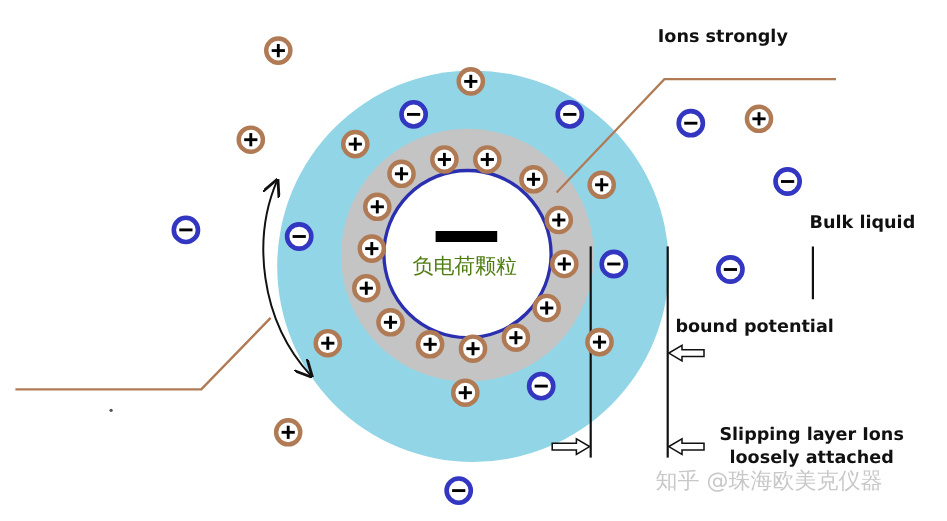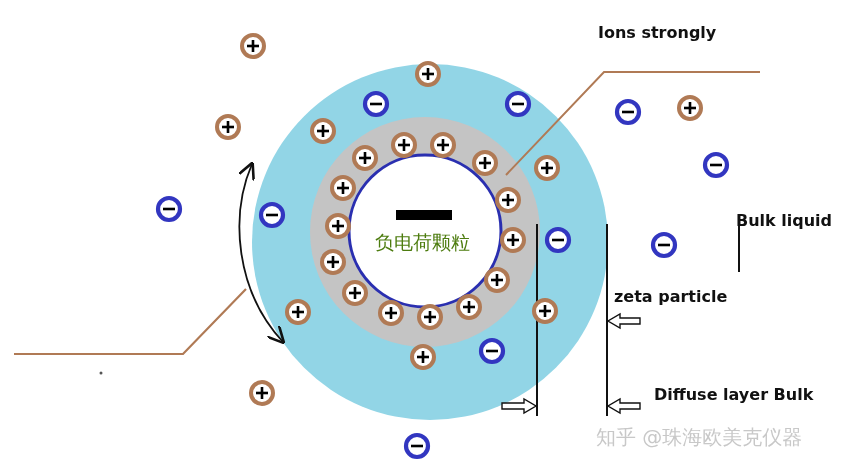--- a/index.html
+++ b/index.html
@@ -212,23 +212,24 @@
         </g>
       </g>
   </svg>
 
   <div class="label" style="left:598px; top:22px;">
     <div>Ions strongly</div>
   </div>
 
   <div class="label cn" style="left:375px; top:232px;">负电荷颗粒</div>
 
-  <div class="label" style="left:736px; top:210px;">Bulk liquid</div>
-
-  <div class="label" style="left:614px; top:286px;">zeta particle</div>
+  <div class="label" style="left:736px; top:191px;">Bulk liquid</div>
+
+  <div class="label" style="left:614px; top:286px;">bound potential</div>
 
 
   <div class="label" style="left:654px; top:384px;">
-    <div>Diffuse layer Bulk</div>
+    <div>Slipping layer Ions</div>
+    <div>loosely attached</div>
   </div>
 
   <div class="watermark" style="left:596px; top:424px;">知乎 @珠海欧美克仪器</div>
 </div>
 
 </body></html>

